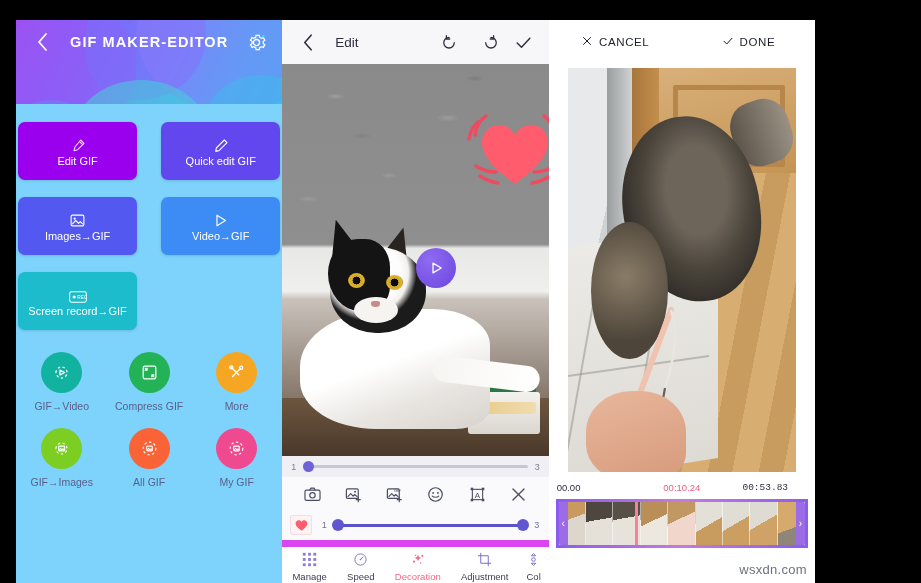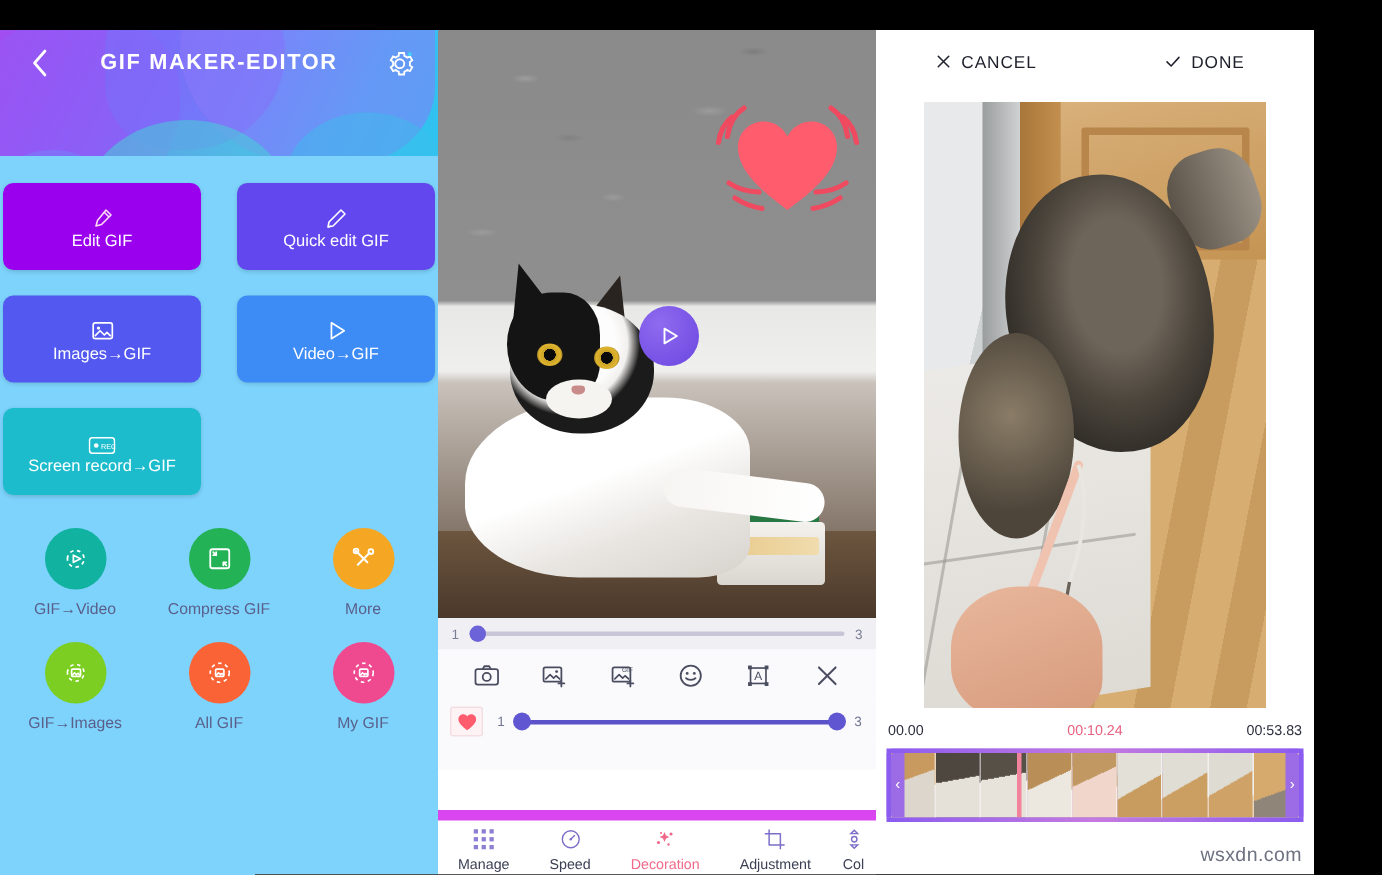--- a/index.html
+++ b/index.html
@@ -2,21 +2,21 @@
 <html><head>
 <meta charset="utf-8">
 <style>
   * { box-sizing: border-box; margin: 0; padding: 0; }
   html, body {
     width: 921px; height: 583px;
     background: #000;
     font-family: "Liberation Sans", sans-serif;
     overflow: hidden;
   }
-  .screens { display: flex; width: 876px; height: 583px; }
+  .screens { display: flex; width: 799px; height: 583px; margin-left: 16px; }
   .panel { width: 307px; height: 583px; position: relative; overflow: hidden; background: #fff; }
   .panel.mid { width: 307px; }
   .panel.right { width: 307px; }
 
   
   .statusbar { height: 20px; background: #000; width: 100%; }
 
   
   .home-hero {
     position: relative;
@@ -192,21 +192,21 @@
     background: radial-gradient(circle at 45% 40%, #8a7c67, #4d453a 70%); border-radius: 50%; }
   .rcat-tail { position: absolute; right: 2%; top: 8%; width: 26%; height: 16%;
     background: linear-gradient(90deg,#5b5349,#9a9184); border-radius: 40%; transform: rotate(-18deg); }
   .wand { position: absolute; left: 18%; bottom: 2%; width: 42%; height: 44%; }
   .hand { position: absolute; left: 8%; bottom: -2%; width: 44%; height: 22%;
     background: linear-gradient(160deg,#e8b79c,#d79a7c); border-radius: 46% 46% 30% 40%; }
 
   .ts-row { height: 18px; display: flex; align-items: center; padding: 0 8px; background: #fff; font-size: 9.5px; color: #2e3040; }
   .ts-left { flex: 1; text-align: left; }
   .ts-mid { flex: 1; text-align: center; color: #e8607f; }
-  .ts-right { flex: 1; text-align: right; }
+  .ts-right { flex: 1; text-align: center; font-family: Liberation Mono, monospace; }
 
   .filmstrip-wrap { padding: 3px 7px 0; background: #fff; }
   .filmstrip {
     position: relative; height: 49px; border: 3px solid;
     border-image: linear-gradient(90deg,#8b5cf0,#c57ae0,#8b5cf0) 1;
     border-radius: 4px; display: flex; overflow: hidden; background: #b98ae0;
   }
   .fcell { flex: 1; position: relative; overflow: hidden; border-right: 1px solid rgba(255,255,255,.55); }
   .handle { position: absolute; top: 0; bottom: 0; width: 9px; background: #9b6ce6;
     display: flex; align-items: center; justify-content: center; color: #fff; font-size: 10px; z-index: 3; cursor: pointer; }
@@ -369,20 +369,46 @@
           </div>
           <div class="clabel">My GIF</div>
         </div>
       </div>
     </div>
   </div>
 
   <div class="panel mid">
     <div class="statusbar"></div>
 
+    <div class="edit-topbar">
+      <div class="ico-btn">
+        <svg width="11" height="19" viewBox="0 0 12 20">
+            <path d="M10 2 L3 10 L10 18" fill="none" stroke="#2b2e3d" stroke-width="1.7" stroke-linecap="round" stroke-linejoin="round"></path>
+          </svg>
+      </div>
+      <div class="edit-title">Edit</div>
+      <div class="edit-spacer"></div>
+      <div class="ico-btn">
+        <svg width="18" height="18" viewBox="0 0 24 24">
+            <path d="M8 6a7 7 0 107 7" fill="none" stroke="#2b2e3d" stroke-width="1.7" stroke-linecap="round"></path>
+            <path d="M4.5 3.5V8H9" fill="none" stroke="#2b2e3d" stroke-width="1.7" stroke-linecap="round" stroke-linejoin="round"></path>
+          </svg>
+      </div>
+      <div class="ico-btn">
+        <svg width="18" height="18" viewBox="0 0 24 24">
+            <path d="M16 6a7 7 0 11-7 7" fill="none" stroke="#2b2e3d" stroke-width="1.7" stroke-linecap="round"></path>
+            <path d="M19.5 3.5V8H15" fill="none" stroke="#2b2e3d" stroke-width="1.7" stroke-linecap="round" stroke-linejoin="round"></path>
+          </svg>
+      </div>
+      <div class="ico-btn">
+        <svg width="19" height="19" viewBox="0 0 24 24">
+            <path d="M4 12.5l5.5 5.5L20 6.5" fill="none" stroke="#2b2e3d" stroke-width="1.8" stroke-linecap="round" stroke-linejoin="round"></path>
+          </svg>
+      </div>
+    </div>
 
     <div class="canvas">
       <div class="wall-tex"></div>
       <div class="shelf"></div>
       <div class="box-green"></div>
       <div class="box-white"></div>
 
       <div class="cat-wrap">
         <div class="cat-body"></div>
         <div class="cat-paw"></div>

